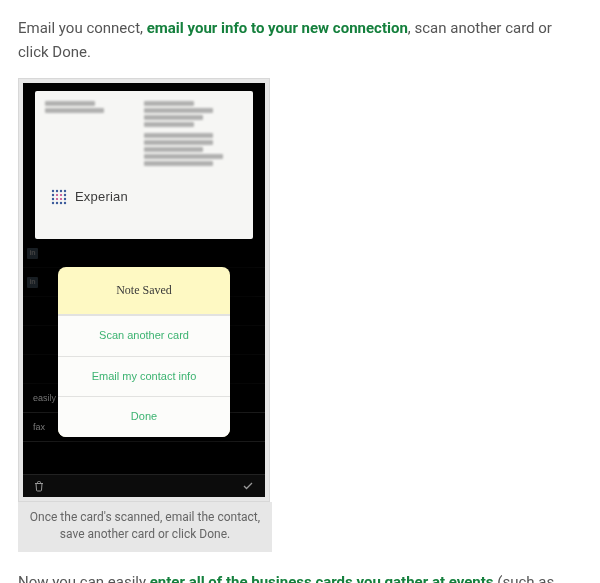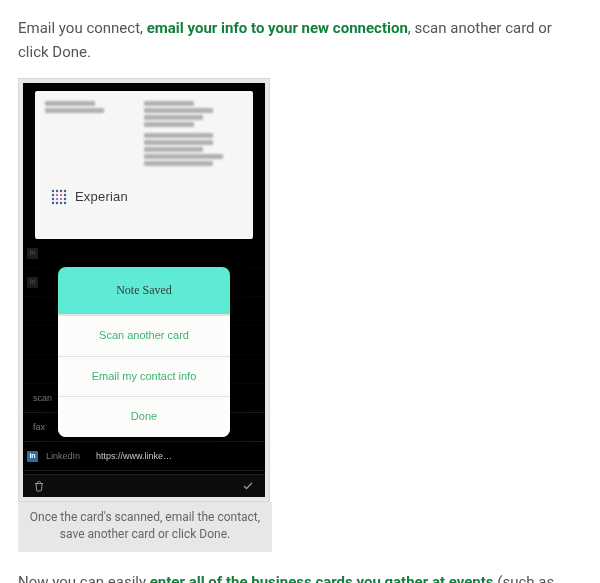--- a/index.html
+++ b/index.html
@@ -77,21 +77,21 @@
 
   .dialog-overlay {
     position: absolute;
     left: 0; right: 0; top: 184px;
     display: flex;
     justify-content: center;
     z-index: 5;
   }
   .dialog {
     width: 172px;
-    background: #5eead4;
+    background: #fef9c3;
     border-radius: 8px;
     box-shadow: 0 6px 18px rgba(0,0,0,0.5);
     overflow: hidden;
     font-size: 11px;
     text-align: center;
   }
   .dialog-header {
     padding: 14px 8px;
     font-family: Georgia, "Times New Roman", serif;
     color: #3a3a3a;
@@ -225,33 +225,28 @@
         <div class="bg-row hid">
           <span class="li-badge bg">in</span>
         </div>
         <div class="bg-row hid">
           <span class="li-badge bg">in</span>
         </div>
         <div class="bg-row hid"></div>
         <div class="bg-row hid"></div>
         <div class="bg-row hid"></div>
         <div class="bg-row">
-          <span class="label">scan</span>
+          <span class="label">easily</span>
           <span class="chev">❯</span>
           <span class="val-blur"></span>
         </div>
         <div class="bg-row">
           <span class="label">fax</span>
           <span class="chev">❯</span>
           <span class="val-blur"></span>
-        </div>
-        <div class="bg-row">
-          <span class="li-badge">in</span>
-          <span class="label">LinkedIn</span>
-          <span style="color:#d0d0d0">https://www.linke…</span>
         </div>
       </div>
 
       <div class="dialog-overlay">
         <div class="dialog">
           <div class="dialog-header">Note Saved</div>
           <div class="dialog-btn">Scan another card</div>
           <div class="dialog-btn">Email my contact info</div>
           <div class="dialog-btn">Done</div>
         </div>

